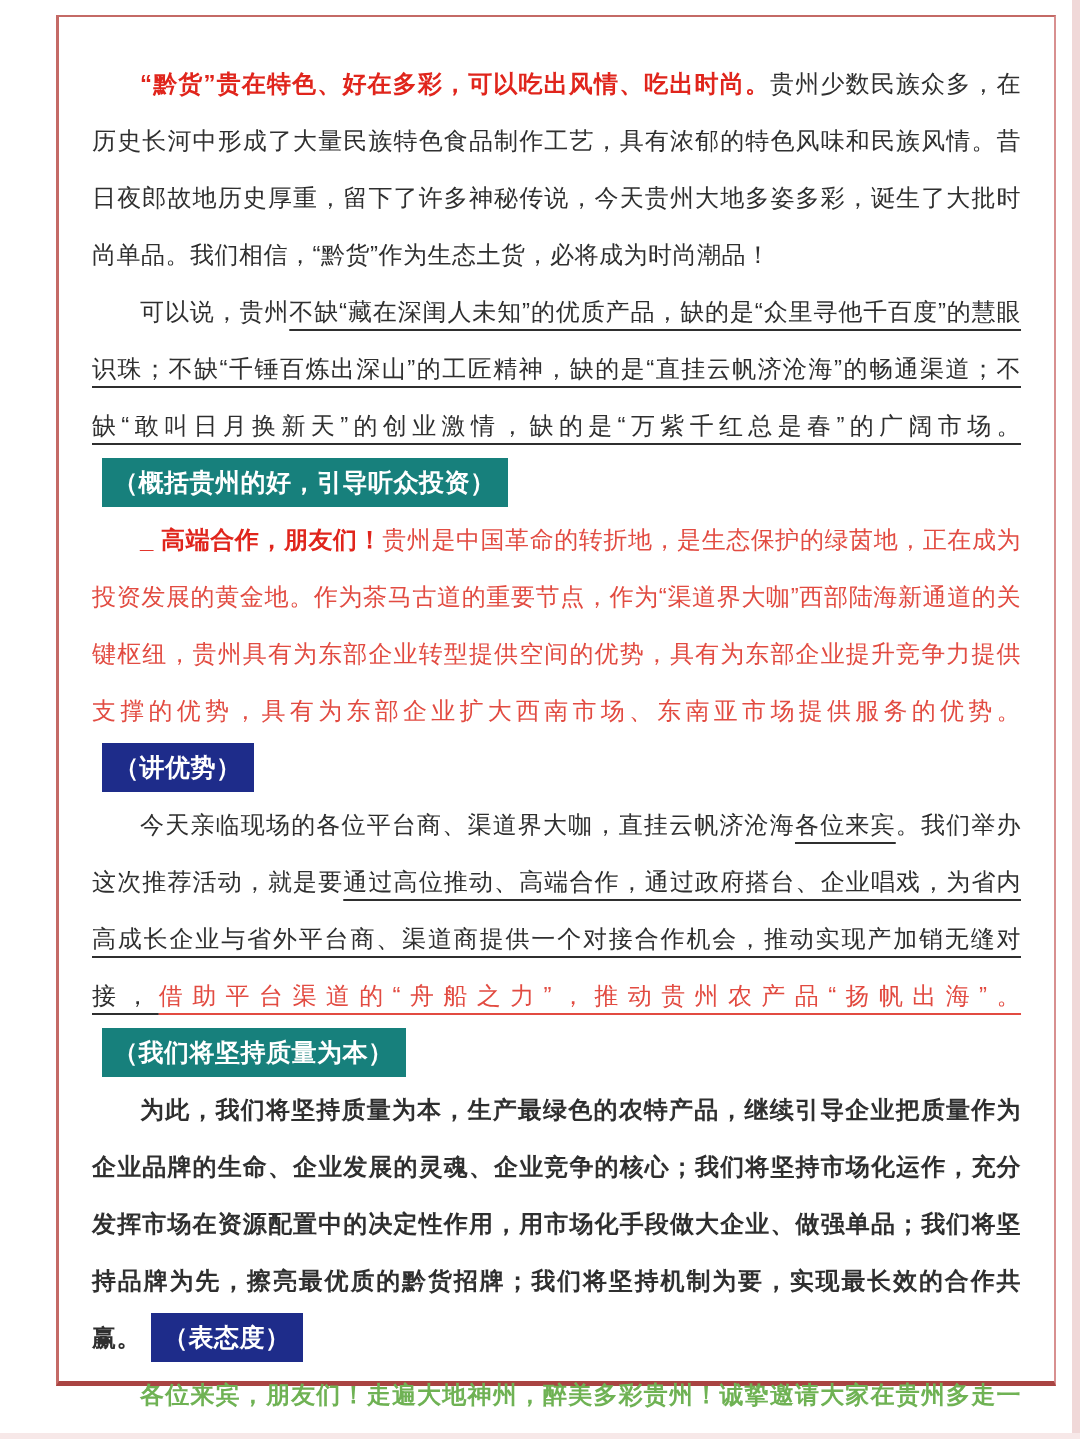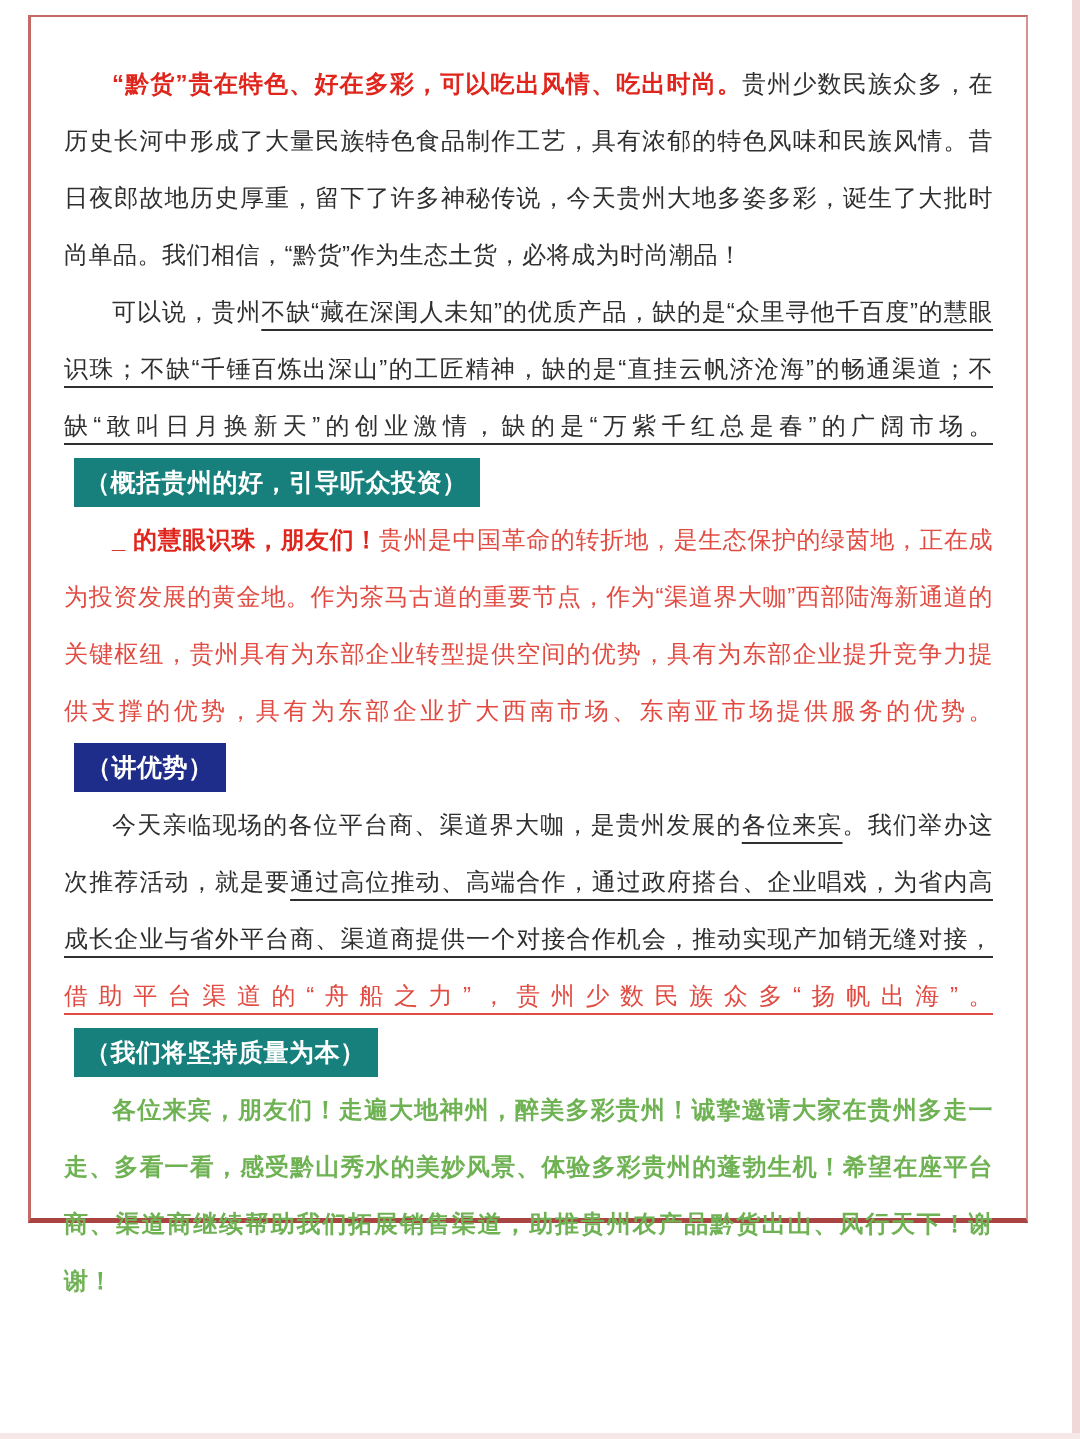--- a/index.html
+++ b/index.html
@@ -24,24 +24,24 @@
     background: var(--photo-edge, #f0d8d8);
   }
   .edge-bottom {
     position: absolute;
     left: 0; bottom: 0;
     width: 100%; height: 6px;
     background: var(--photo-edge-bottom, #f7e8e8);
   }
   .page {
     position: absolute;
-    left: 28px;
+    left: 56px;
     top: 15px;
     width: 1000px;
-    height: 1208px;
+    height: 1371px;
     box-sizing: border-box;
     border-top: 2px solid var(--page-border, #b85c58);
     border-left: 3px solid var(--page-border, #c46a66);
     border-right: 2px solid var(--page-border-light, #d89090);
     border-bottom: 5px solid var(--page-border-bottom, #a94442);
     background: #ffffff;
   }
   .content {
     padding: 38px 33px 0 33px;
     font-size: 24px;
@@ -80,20 +80,21 @@
   .box.navy { background: var(--navy-box, #1e2c8a); font-family: Liberation Serif, serif; }
 </style>
 </head>
 <body>
 
 <div class="photo">
   <div class="page">
     <div class="content" id="content">
         <p><span class="red-strong bold">“黔货”贵在特色、好在多彩，可以吃出风情、吃出时尚。</span><span>贵州少数民族众多，在历史长河中形成了大量民族特色食品制作工艺，具有浓郁的特色风味和民族风情。昔日夜郎故地历史厚重，留下了许多神秘传说，今天贵州大地多姿多彩，诞生了大批时尚单品。我们相信，“黔货”作为生态土货，必将成为时尚潮品！</span></p>
         <p><span>可以说，贵州</span><span class="underline">不缺“藏在深闺人未知”的优质产品，缺的是“众里寻他千百度”的慧眼识珠；不缺“千锤百炼出深山”的工匠精神，缺的是“直挂云帆济沧海”的畅通渠道；不缺“敢叫日月换新天”的创业激情，缺的是“万紫千红总是春”的广阔市场。</span><span class="box teal">（概括贵州的好，引导听众投资）</span></p>
-        <p><span class="red-strong bold">_ </span><span class="red-strong bold">的慧眼识珠，朋友们！</span><span class="red">贵州是中国革命的转折地，是生态保护的绿茵地，正在成为投资发展的黄金地。作为茶马古道的重要节点，作为“渠道界大咖”西部陆海新通道的关键枢纽，贵州具有为东部企业转型提供空间的优势，具有为东部企业提升竞争力提供支撑的优势，具有为东部企业扩大西南市场、东南亚市场提供服务的优势。</span><span class="box navy">（讲优势）</span></p>
-        <p><span>今天亲临现场的各位平台商、渠道界大咖，是贵州发展的</span><span class="underline">各位来宾</span><span>。我们举办这次推荐活动，就是要</span><span class="underline">通过高位推动、高端合作，通过政府搭台、企业唱戏，为省内高成长企业与省外平台商、渠道商提供一个对接合作机会，推动实现产加销无缝对接，</span><span class="red underline">借助平台渠道的“舟船之力”，贵州少数民族众多“扬帆出海”。</span><span class="box teal">（我们将坚持质量为本）</span></p>
+        <p><span class="red-strong bold">_ </span><span class="red-strong bold">高端合作，朋友们！</span><span class="red">贵州是中国革命的转折地，是生态保护的绿茵地，正在成为投资发展的黄金地。作为茶马古道的重要节点，作为“渠道界大咖”西部陆海新通道的关键枢纽，贵州具有为东部企业转型提供空间的优势，具有为东部企业提升竞争力提供支撑的优势，具有为东部企业扩大西南市场、东南亚市场提供服务的优势。</span><span class="box navy">（讲优势）</span></p>
+        <p><span>今天亲临现场的各位平台商、渠道界大咖，直挂云帆济沧海</span><span class="underline">各位来宾</span><span>。我们举办这次推荐活动，就是要</span><span class="underline">通过高位推动、高端合作，通过政府搭台、企业唱戏，为省内高成长企业与省外平台商、渠道商提供一个对接合作机会，推动实现产加销无缝对接，</span><span class="red underline">借助平台渠道的“舟船之力”，推动贵州农产品“扬帆出海”。</span><span class="box teal">（我们将坚持质量为本）</span></p>
+        <p><span class="bold">为此，我们将坚持质量为本，生产最绿色的农特产品，继续引导企业把质量作为企业品牌的生命、企业发展的灵魂、企业竞争的核心；我们将坚持市场化运作，充分发挥市场在资源配置中的决定性作用，用市场化手段做大企业、做强单品；我们将坚持品牌为先，擦亮最优质的黔货招牌；我们将坚持机制为要，实现最长效的合作共赢。</span><span class="box navy">（表态度）</span></p>
         <p><span class="green bold">各位来宾，朋友们！走遍大地神州，醉美多彩贵州！诚挚邀请大家在贵州多走一走、多看一看，感受黔山秀水的美妙风景、体验多彩贵州的蓬勃生机！希望在座平台商、渠道商继续帮助我们拓展销售渠道，助推贵州农产品黔货出山、风行天下！谢谢！</span></p>
       </div>
   </div>
   <div class="edge-right"></div>
   <div class="edge-bottom"></div>
 </div>
 
 </body></html>

